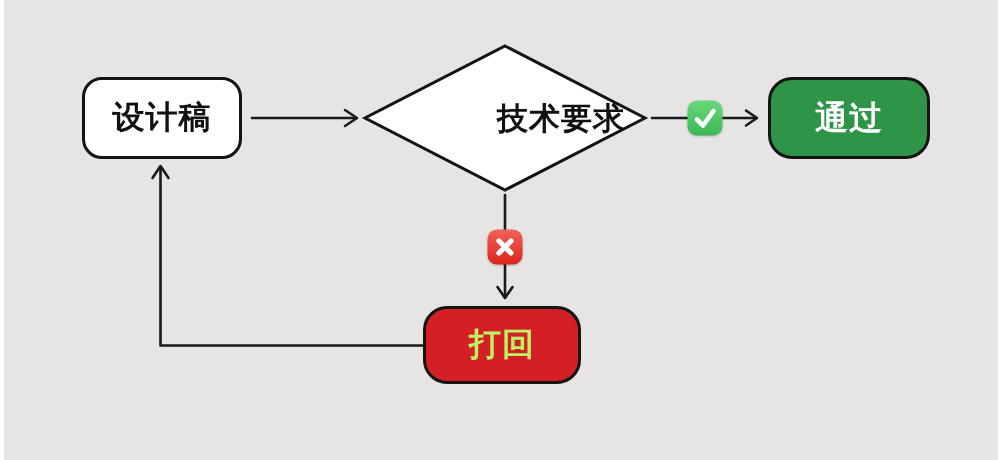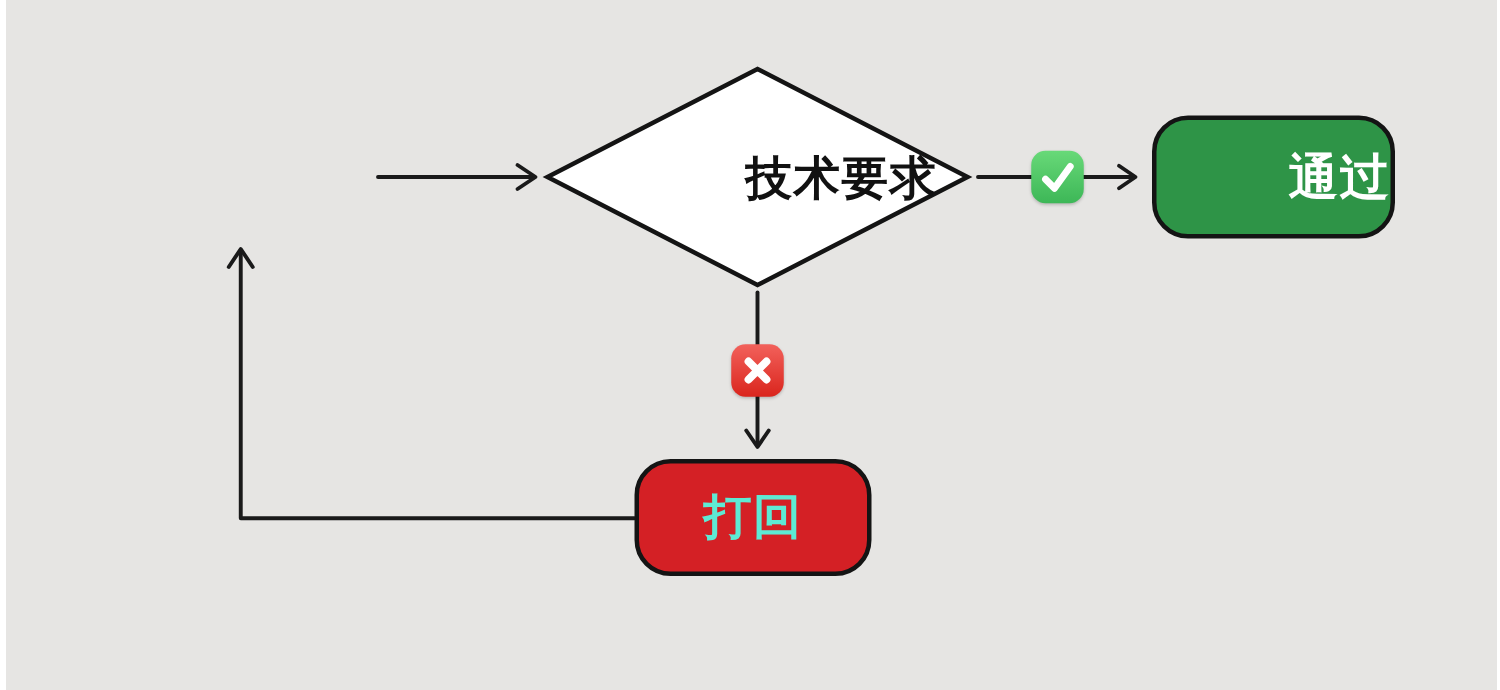--- a/index.html
+++ b/index.html
@@ -66,28 +66,27 @@
     color: #111111;
     font-size: 32px;
   }
   .node-pass {
     left: 768px; top: 77px;
     width: 162px; height: 82px;
     background: var(--pass-fill, #2e9447);
     border-radius: 24px;
     color: #ffffff;
     font-size: 33px;
-    justify-content: flex-end;
   }
   .node-reject {
     left: 423px; top: 306px;
     width: 158px; height: 78px;
     background: var(--reject-fill, #d42025);
     border-radius: 24px;
-    color: #5eead4;
+    color: #bef264;
     font-size: 32px;
   }
   .decision-label {
     position: absolute;
     left: 385px; top: 99px;
     width: 240px; height: 40px;
     display: flex;
     align-items: center;
     justify-content: flex-end;
     color: #111111;
@@ -122,20 +121,23 @@
 
     <path d="M505 195 L505 297"></path>
     <polyline points="497.5,287 505,298 512.5,287"></polyline>
 
     <path d="M423 345.5 L160.5 345.5 L160.5 168"></path>
     <polyline points="152.5,178 160.5,166 168.5,178"></polyline>
 
     <polygon class="decision-shape" points="505,46 645,118 505,190 365,118"></polygon>
   </svg>
 
+  <div class="node node-rect node-design">
+    <span>设计稿</span>
+  </div>
 
   <div class="decision-label">
     <span>技术要求</span>
   </div>
 
   <div class="node node-rect node-pass">
     <span>通过</span>
   </div>
 
   <div class="node node-rect node-reject">

